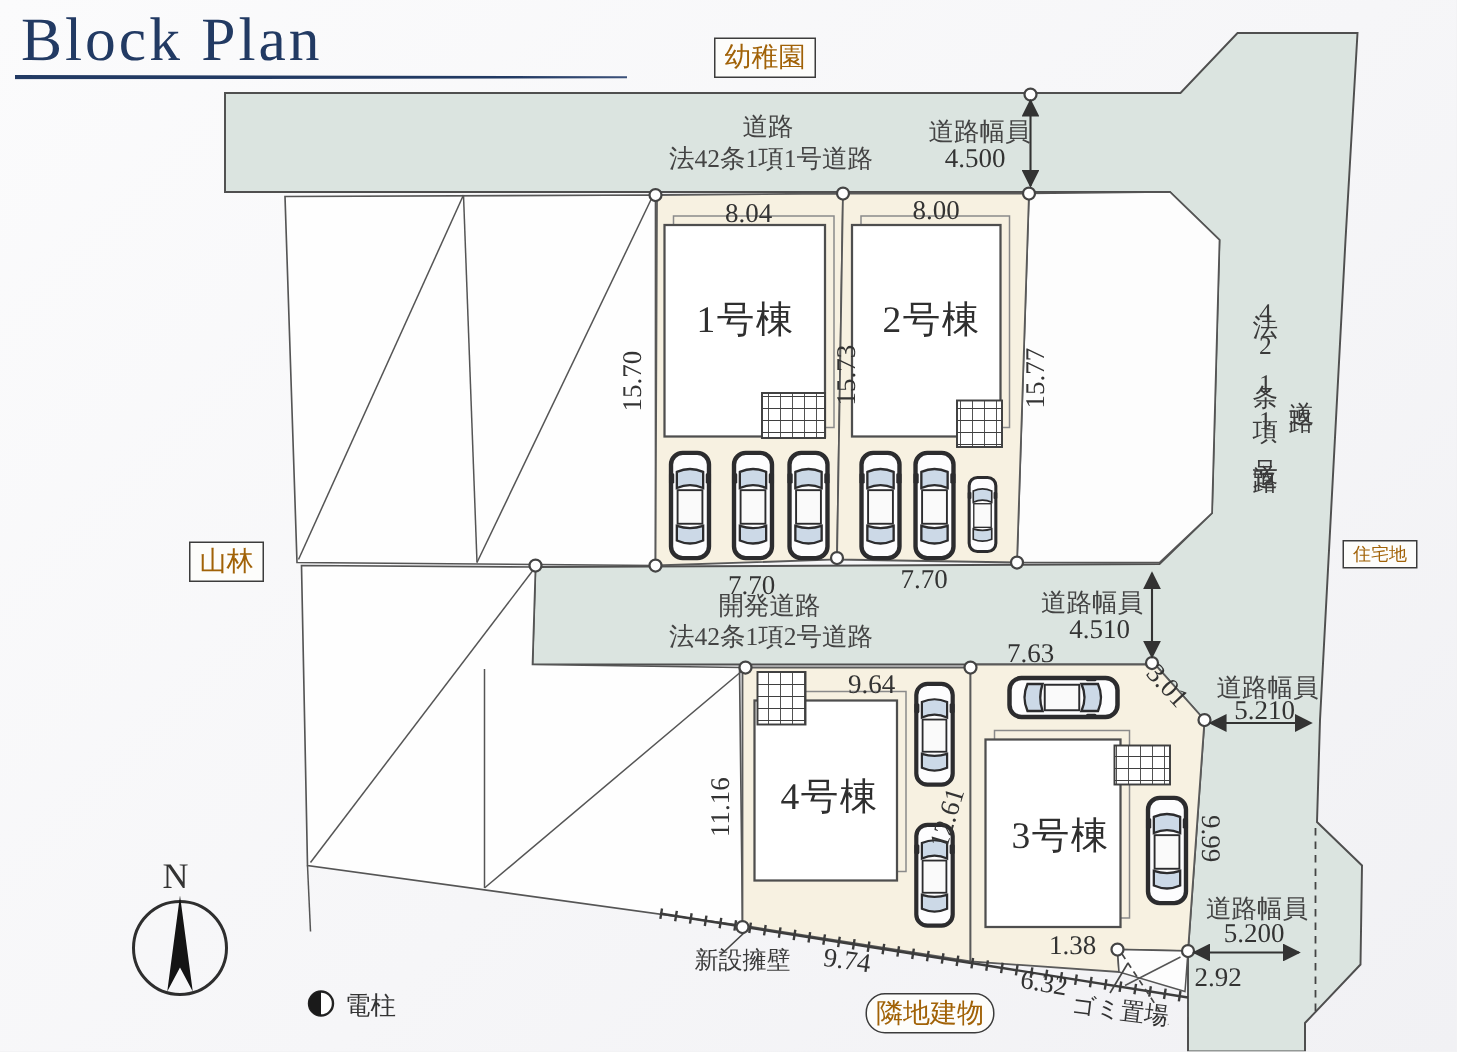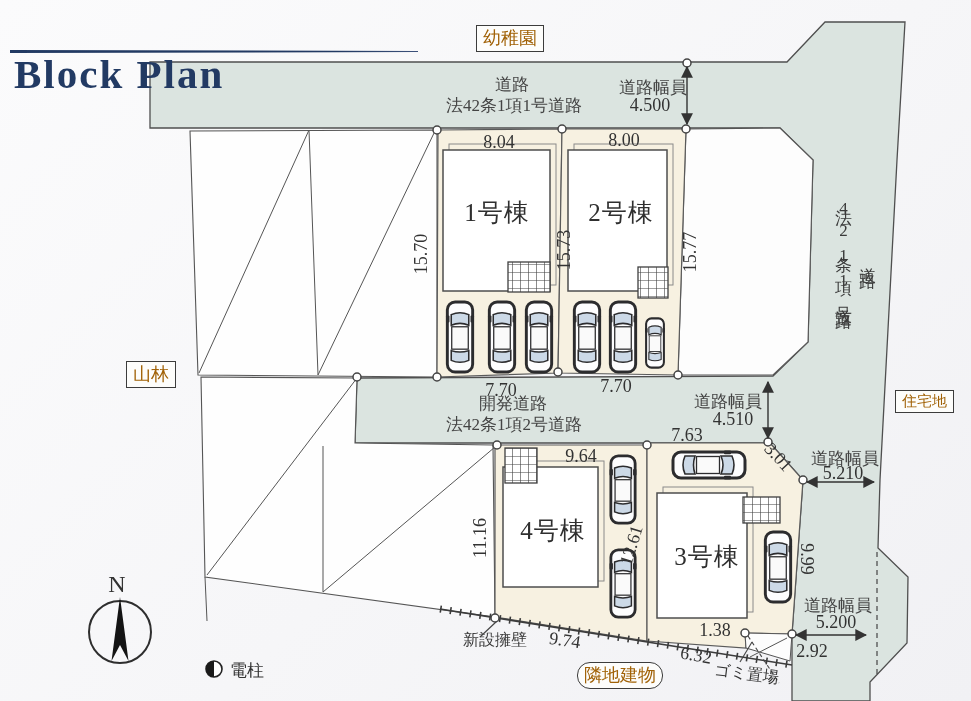--- a/index.html
+++ b/index.html
@@ -5,23 +5,22 @@
   html,body{margin:0;padding:0;}
   body{width:971px;height:701px;overflow:hidden;background:#f2f2f4;}
   .stage{
     position:relative;width:971px;height:701px;
     background:linear-gradient(135deg,#fbfbfc 0%,#f6f6f8 55%,#f1f1f4 100%);
     font-family:"Liberation Serif","DejaVu Serif",serif;
   }
   .stage svg{position:absolute;left:0;top:0;}
   .title{
     position:absolute;left:14px;top:2px;
-    font-size:41px;font-weight:bold;letter-spacing:2px;
+    font-size:41px;font-weight:normal;letter-spacing:2px;
     color:#223a63;
-    margin-top:48px;
   }
   .title-underline{
     position:absolute;left:10px;top:50px;width:408px;height:3px;
     background:linear-gradient(90deg,#223a63 0%,#223a63 80%,#3c517a 100%);
     clip-path:polygon(0 0,100% 30%,100% 70%,0 100%);
   }
   .boxlabel{
     position:absolute;border:1.6px solid #3c3c3c;background:#fdfdfb;
     padding:0 6px;font-size:18px;color:#a16207;line-height:1.4;white-space:nowrap;
   }
@@ -220,20 +219,20 @@
     <text class="dim" x="564" y="646" text-anchor="middle" transform="rotate(8 564 646)">9.74</text>
 
     <text x="746" y="679" text-anchor="middle" font-size="16" fill="#3a3a3a" transform="rotate(7 746 679)">ゴミ置場</text>
   </svg>
 
   <div class="title">Block Plan</div>
   <div class="title-underline"></div>
 
   <div class="boxlabel" style="left:476px;top:25px;">幼稚園</div>
   <div class="boxlabel" style="left:126px;top:361px;text-align:right;">山林</div>
-  <div class="boxlabel" style="left:895px;top:360px;font-size:15px;margin-top:30px;">住宅地</div>
+  <div class="boxlabel" style="left:895px;top:360px;font-size:12px;">住宅地</div>
   <div class="boxlabel" style="left:577px;top:662px;border-radius:13px;">隣地建物</div>
 
   <div class="vtext" style="left:832px;top:196px;">法42条1項1号道路</div>
   <div class="vtext" style="left:856px;top:254px;letter-spacing:5px;">道路</div>
 
   <div class="plain" style="left:463px;top:630px;">新設擁壁</div>
 </div>
 
 </body></html>

